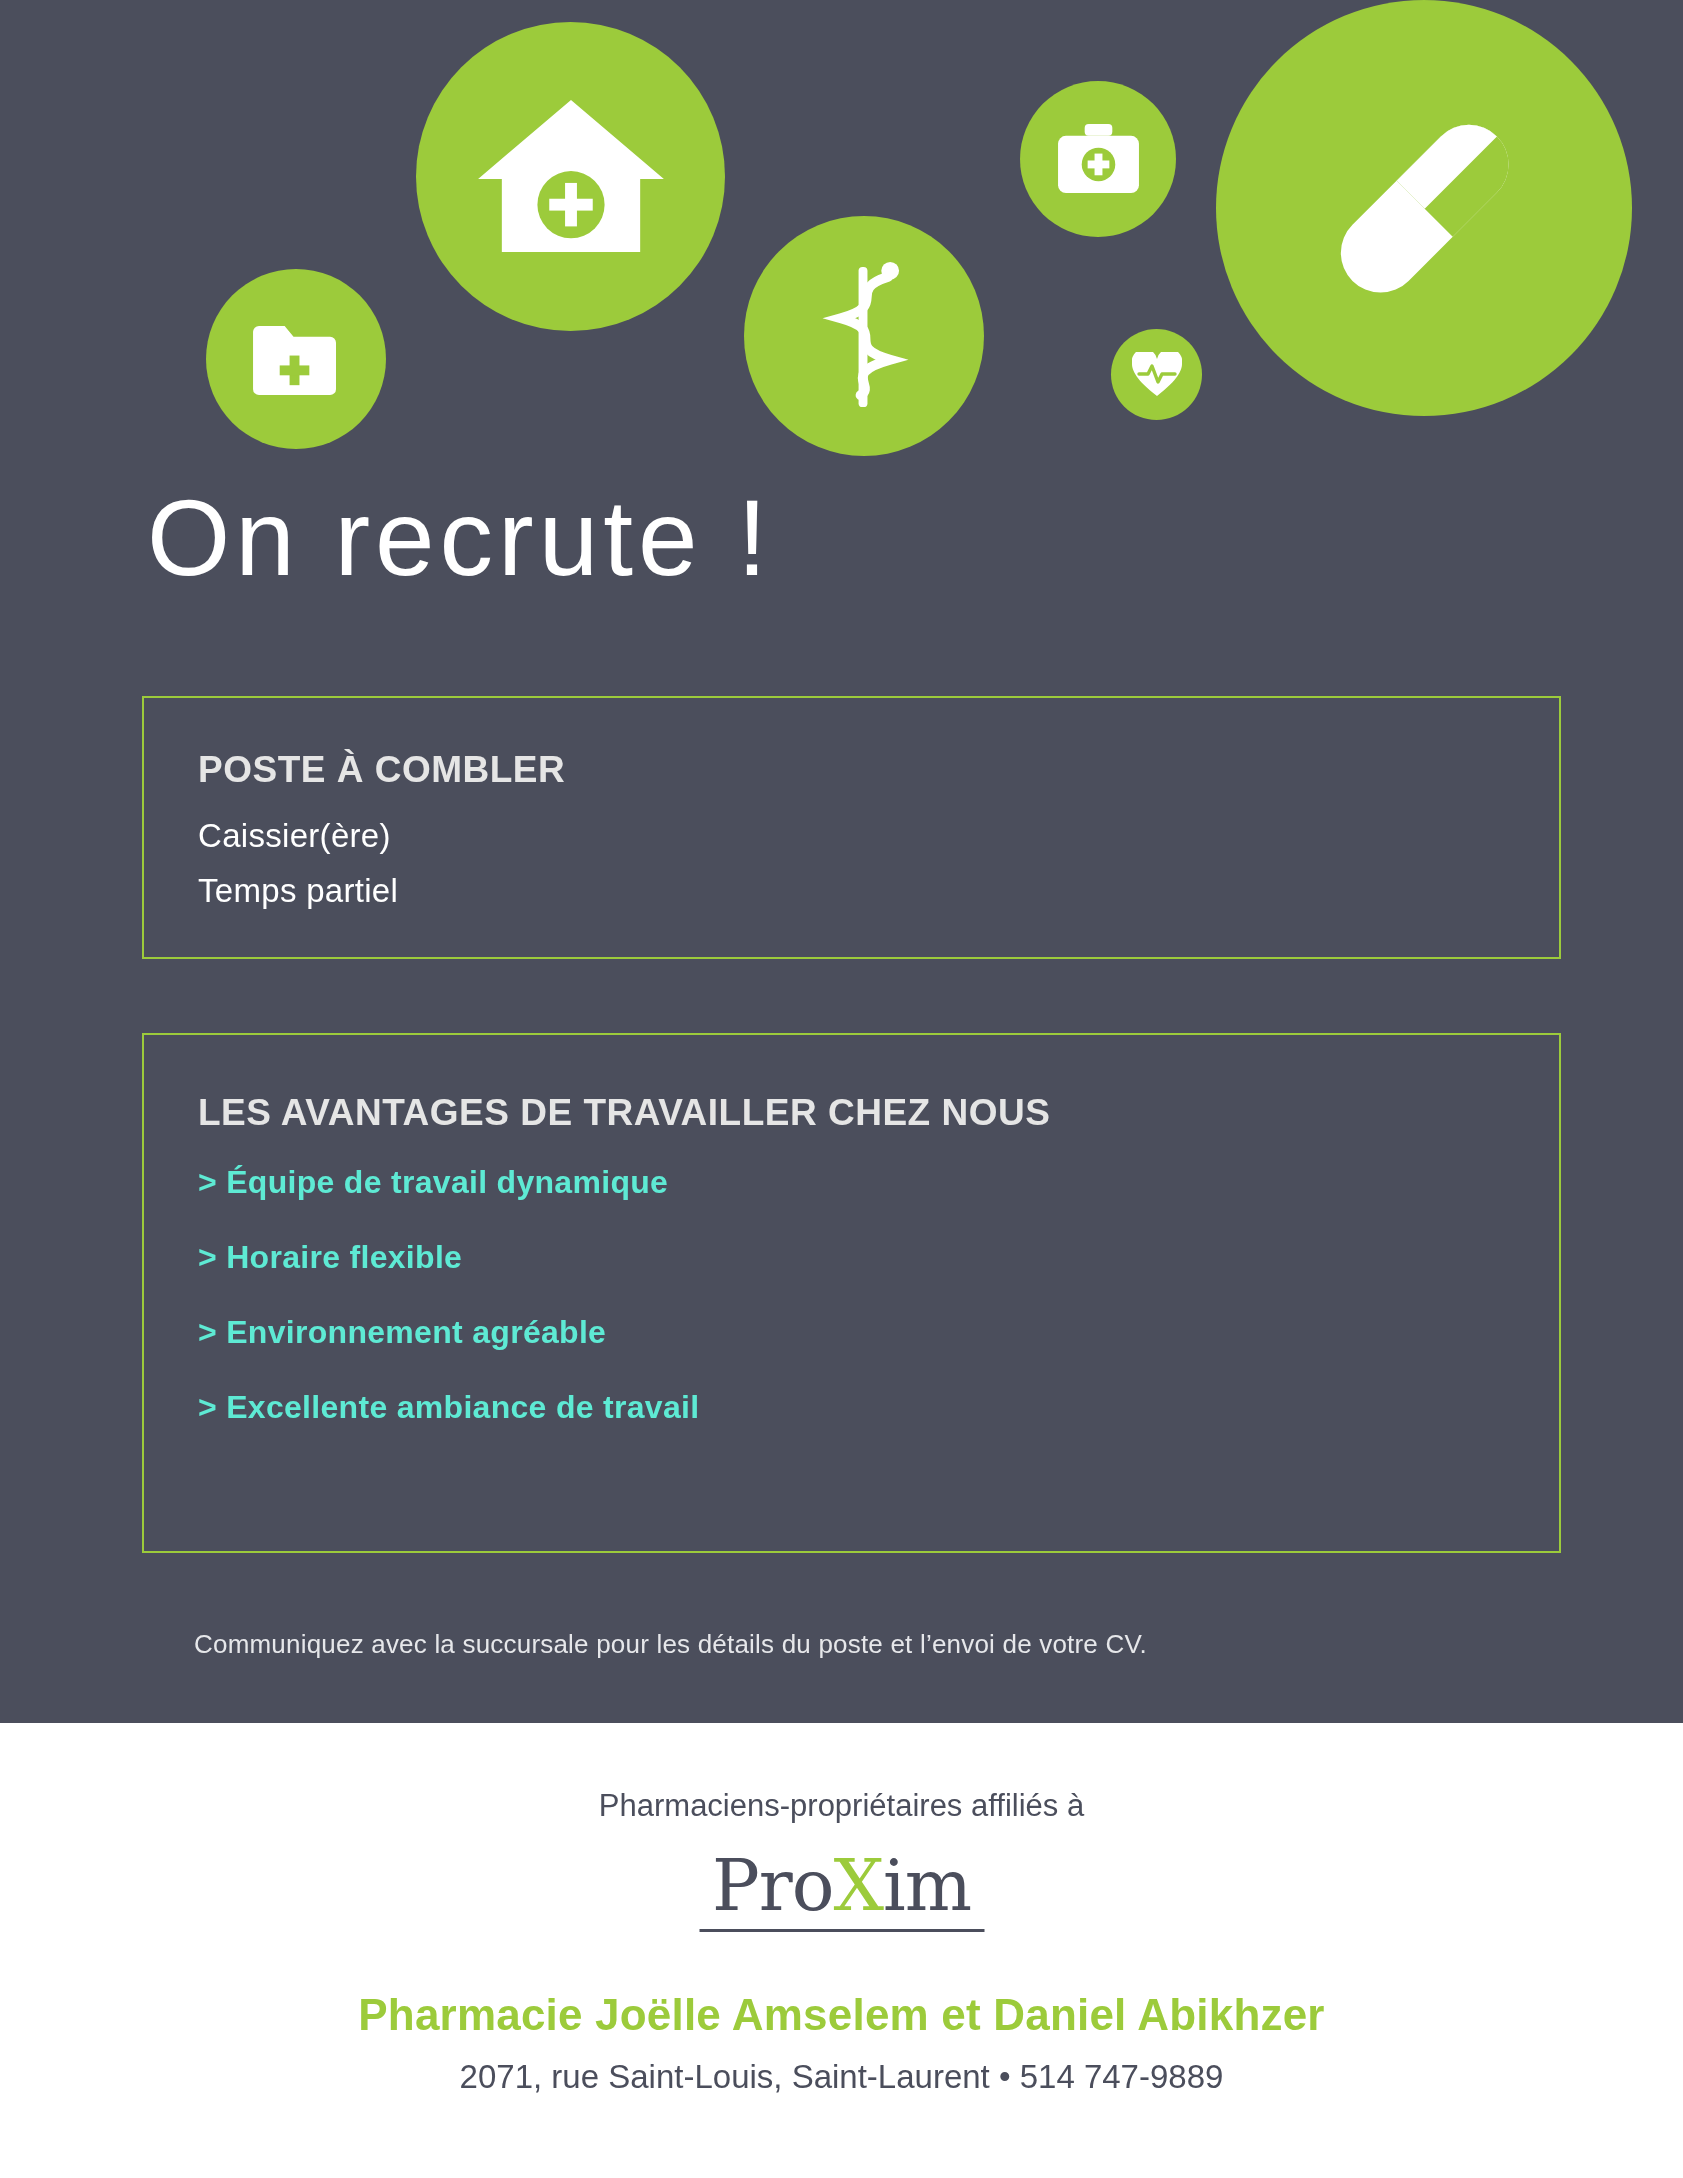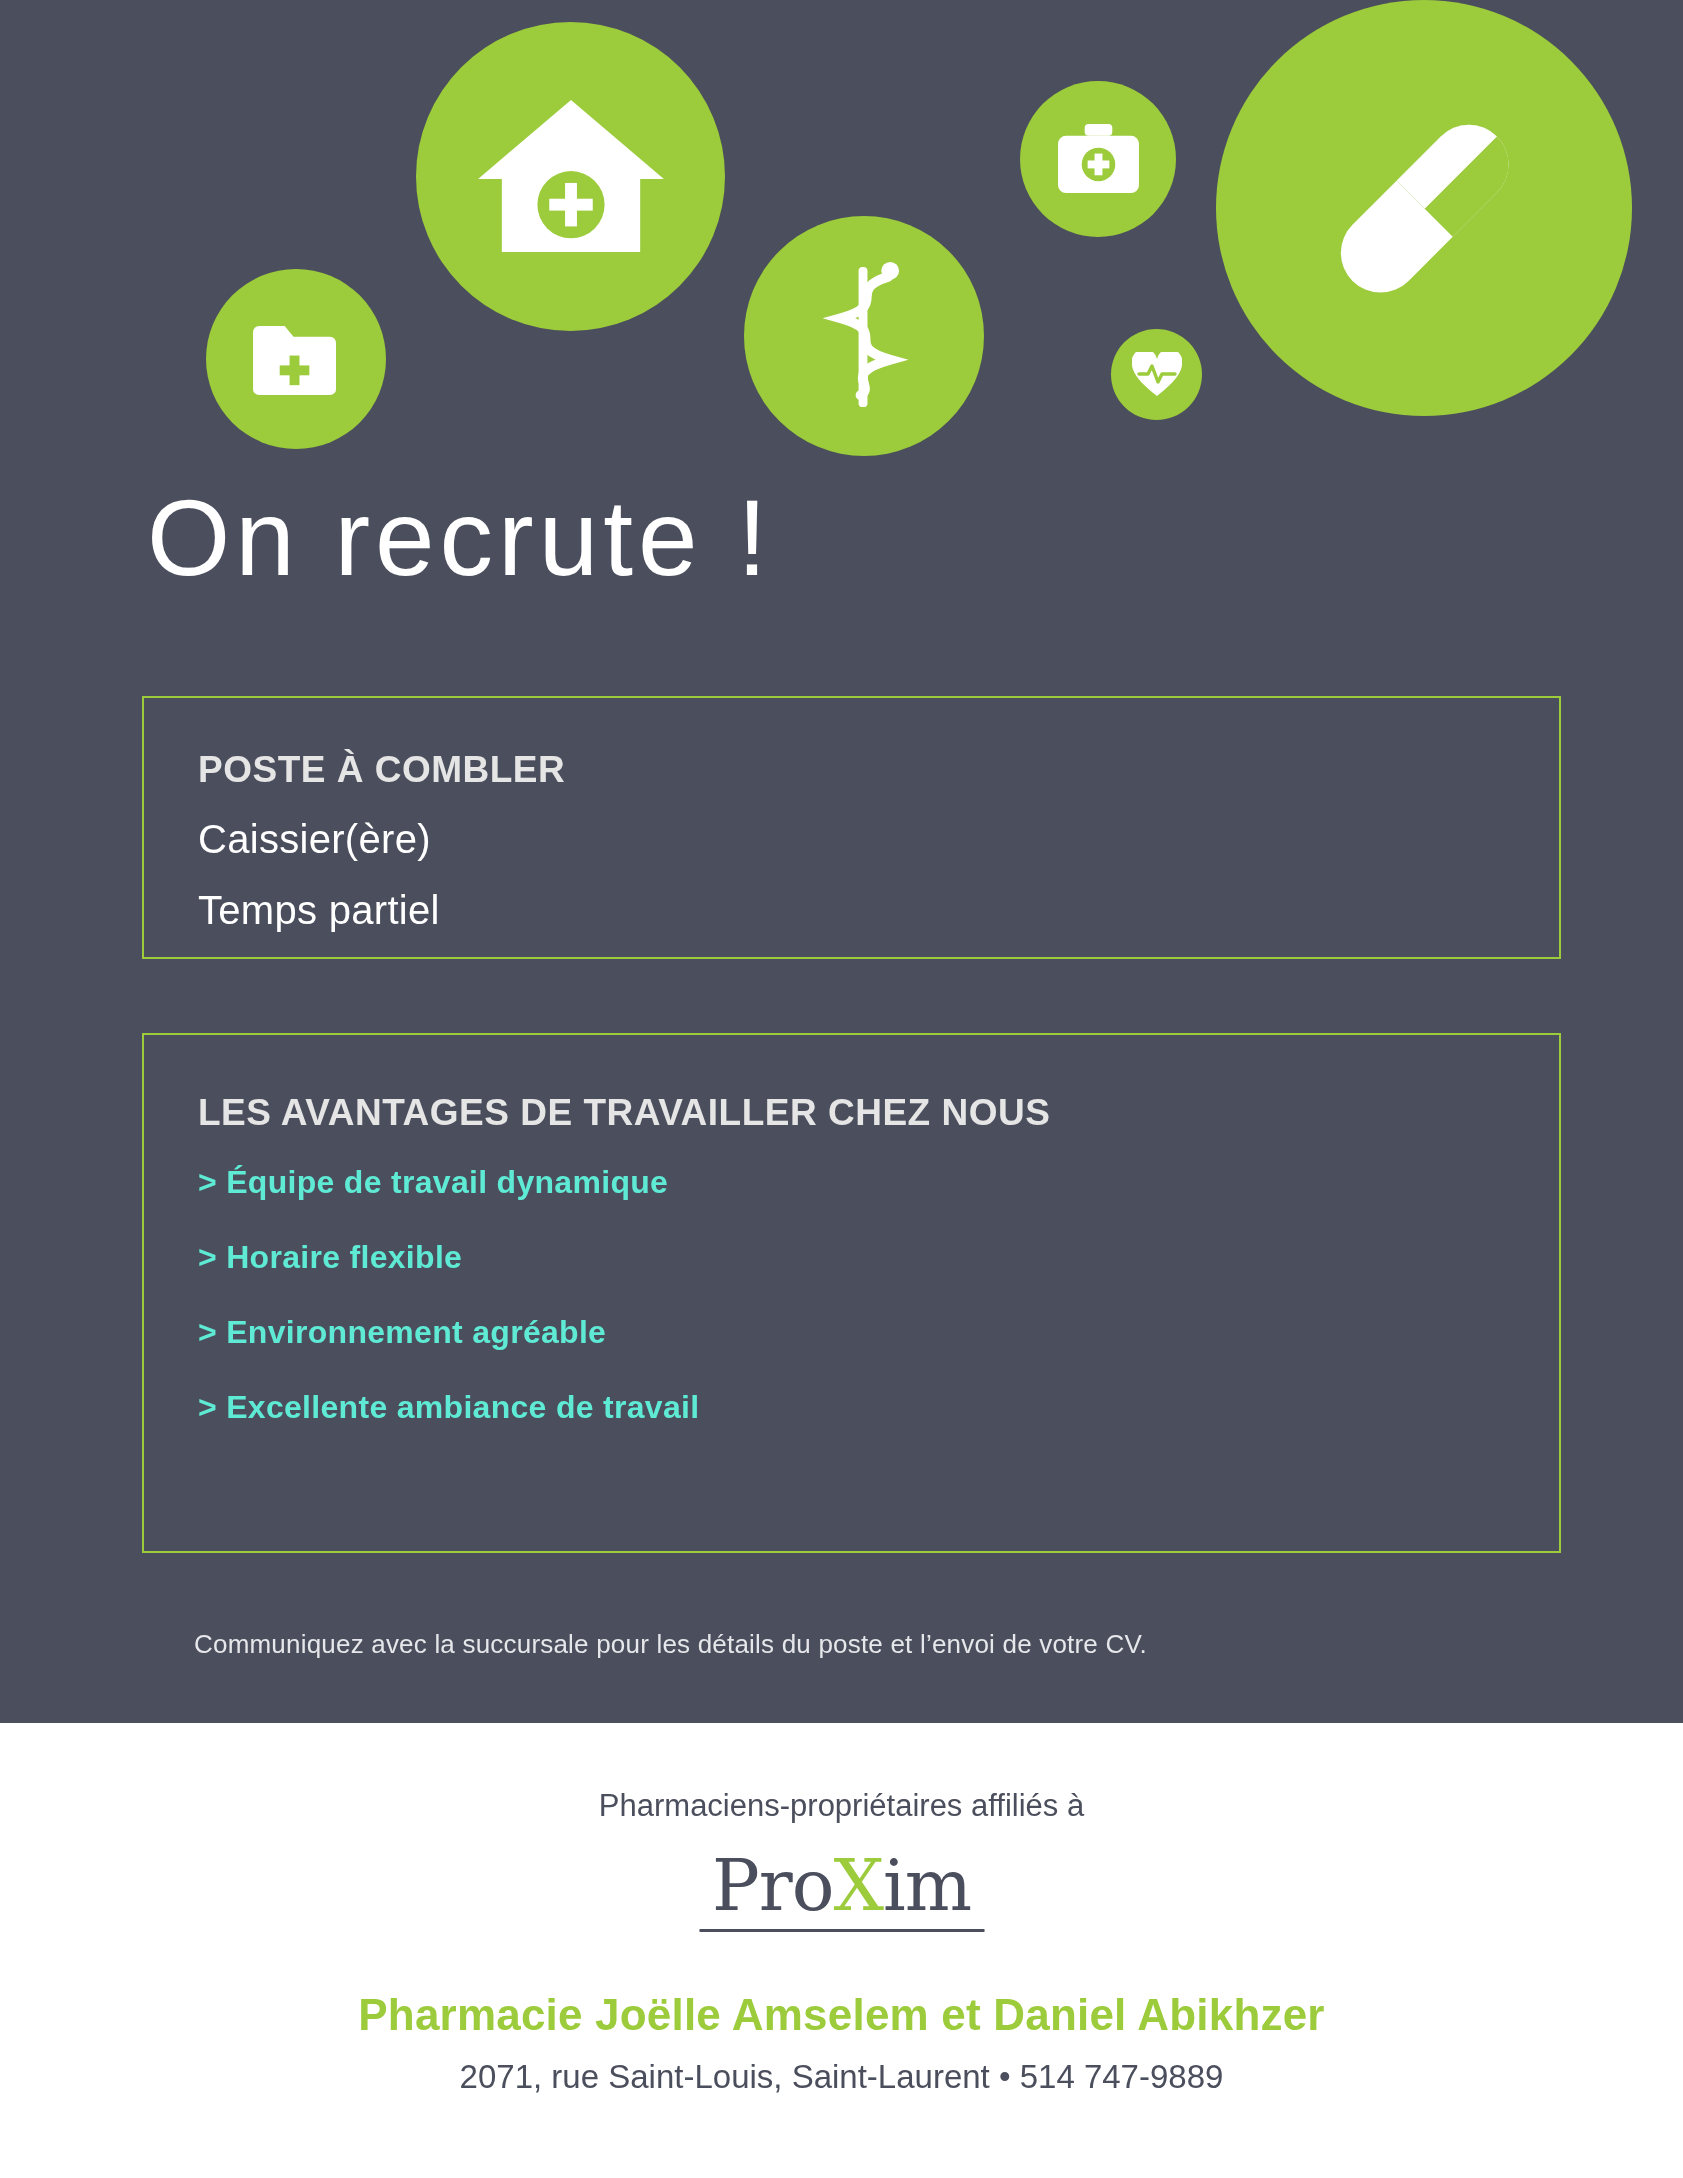--- a/index.html
+++ b/index.html
@@ -94,26 +94,26 @@
   }
   .box-poste .box-title {
     position: absolute;
     left: 54px;
     top: 51px;
   }
   .box-poste .line {
     position: absolute;
     left: 54px;
     color: #ffffff;
-    font-size: 40px;
+    font-size: 33px;
     font-weight: 300;
     letter-spacing: 0.3px;
   }
   .box-poste .line1 { top: 119px; }
-  .box-poste .line2 { top: 190px; }
+  .box-poste .line2 { top: 174px; }
 
   .box-avantages .box-title {
     position: absolute;
     left: 54px;
     top: 57px;
   }
   .adv-list {
     position: absolute;
     left: 54px;
     top: 129px;

